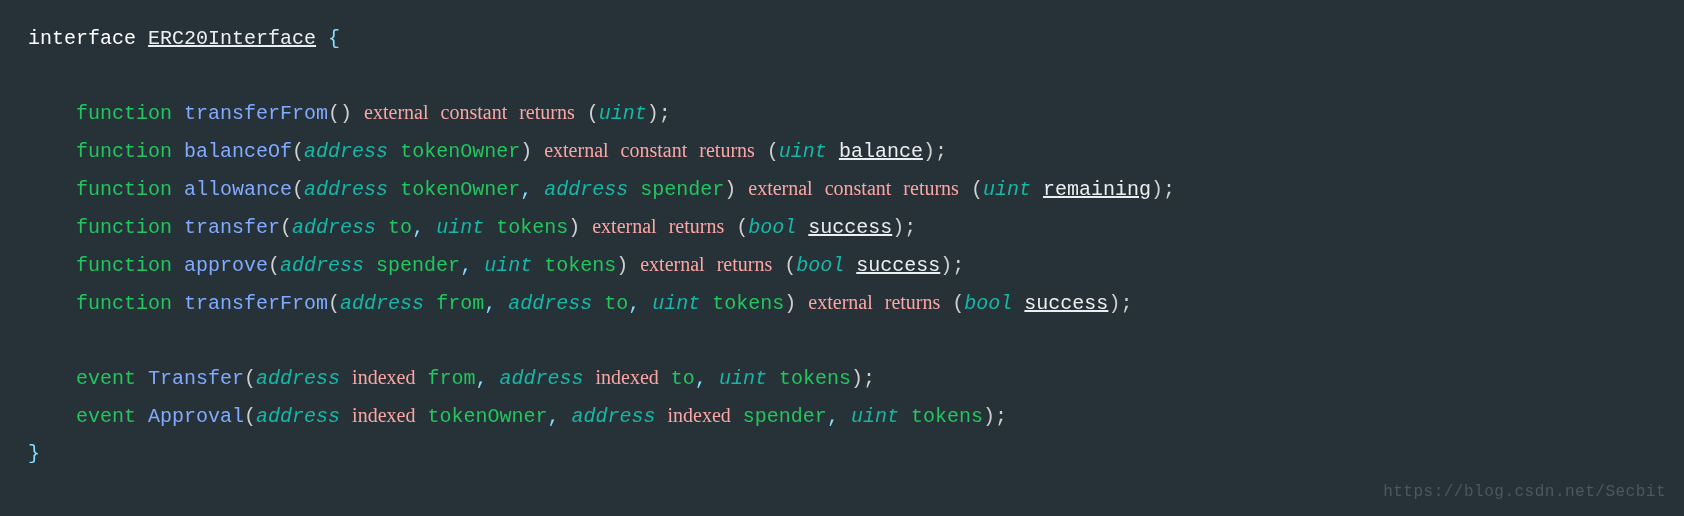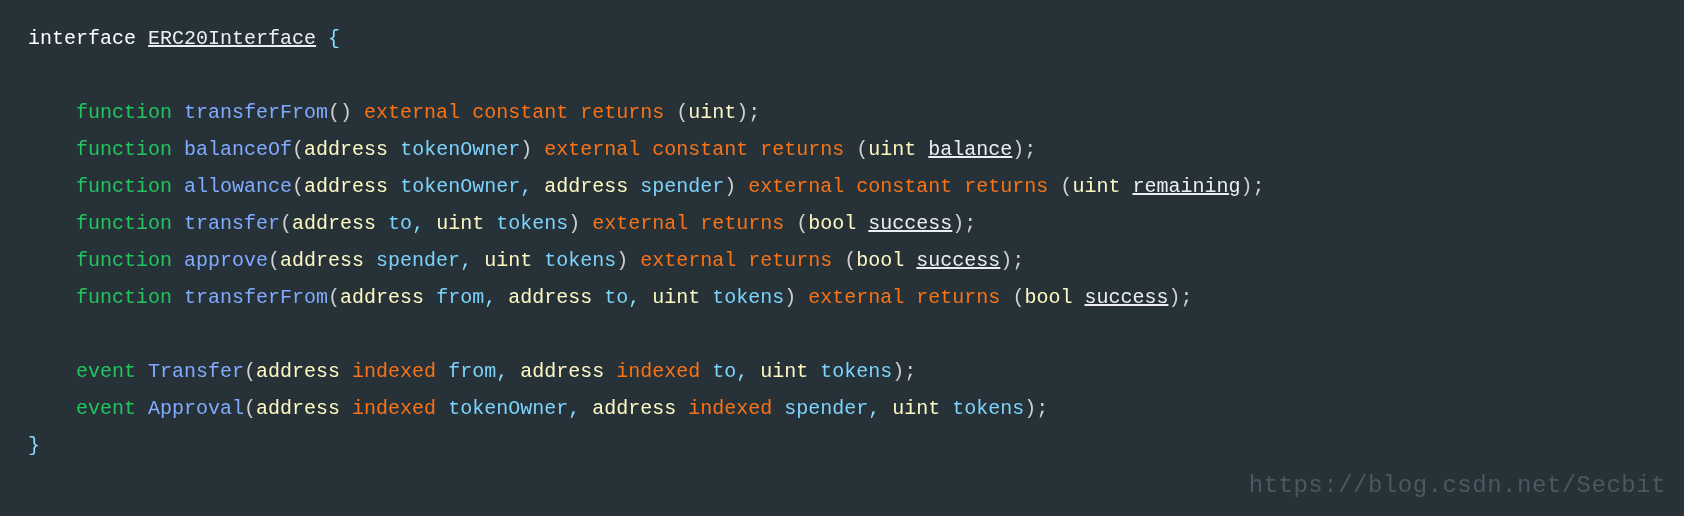--- a/index.html
+++ b/index.html
@@ -18,33 +18,33 @@
       width: 1684px;
       height: 516px;
       overflow: hidden;
     }
     pre {
       font-family: inherit;
       white-space: pre;
     }
     .kw-type { color: #ffffff; }
     .kw-func { color: #22c55e; }
-    .kw-mod { color: #f97316; }
+    .kw-mod { color: #fca5a5; font-family: Liberation Serif, serif; }
     .name { color: #82aaff; }
-    .param-type { color: #fef9c3; }
-    .param-name { color: #7dd3fc; }
+    .param-type { color: #14b8a6; font-style: italic; }
+    .param-name { color: #22c55e; }
     .punct { color: #89ddff; }
     .paren { color: #d0d0d0; }
     .white { color: #eceff1; text-decoration: underline; }
     .watermark {
       position: absolute;
       bottom: 8px;
       right: 18px;
       color: #4a595f;
-      font-size: 24px;
+      font-size: 16px;
       font-family: 'Courier New', monospace;
       letter-spacing: 0.5px;
     }
   </style>
 </head>
 <body>
 
 <pre><span class="kw-type">interface</span> <span class="white">ERC20Interface</span> <span class="punct">{</span>
 
     <span class="kw-func">function</span> <span class="name">transferFrom</span><span class="paren">()</span> <span class="kw-mod">external</span> <span class="kw-mod">constant</span> <span class="kw-mod">returns</span> <span class="paren">(</span><span class="param-type">uint</span><span class="paren">);</span>

